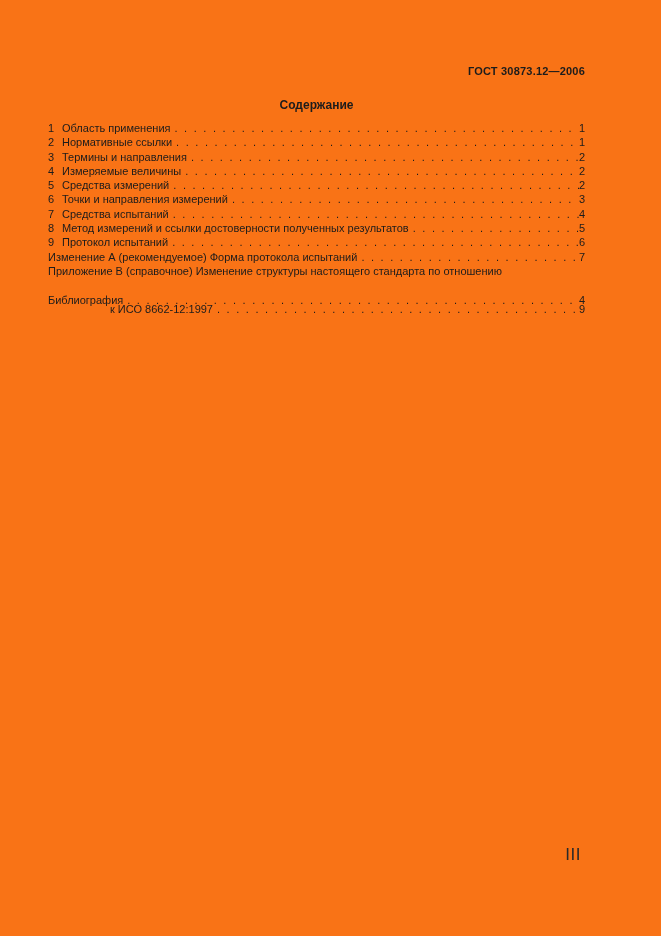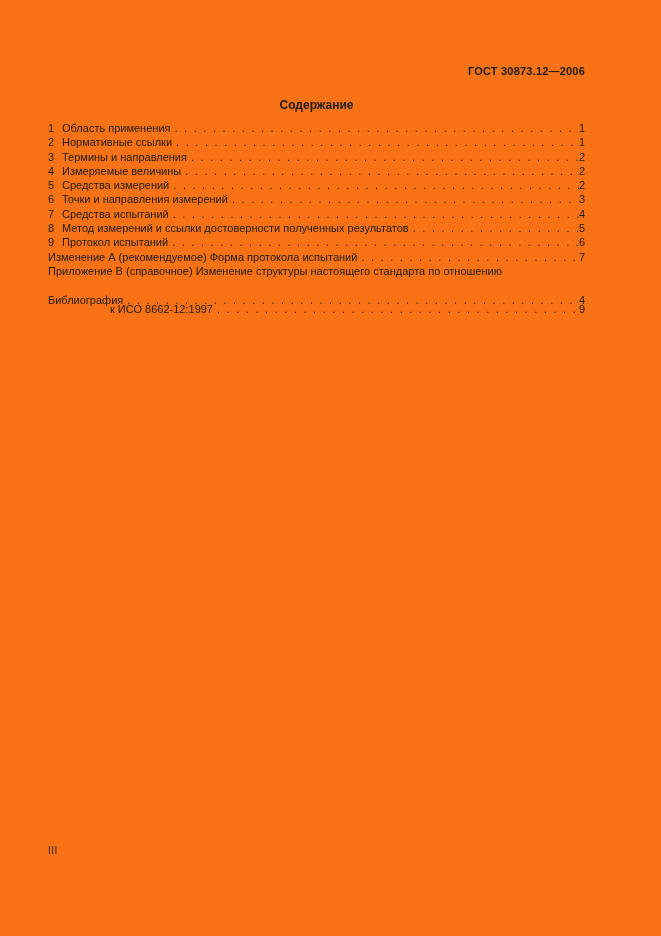--- a/index.html
+++ b/index.html
@@ -76,22 +76,22 @@
   }
   .toc-page {
     flex: none;
     white-space: pre;
   }
   .footer-page {
     position: absolute;
     top: 845px;
     left: 48px;
     width: 533px;
-    text-align: left;
-    font-size: 10px;
+    text-align: right;
+    font-size: 17px;
     color: #2a2a2a;
     letter-spacing: 0.5px;
   }
 </style>
 </head>
 <body>
 
 <div class="page">
 
   <div class="doc-header">ГОСТ 30873.12—2006</div>

